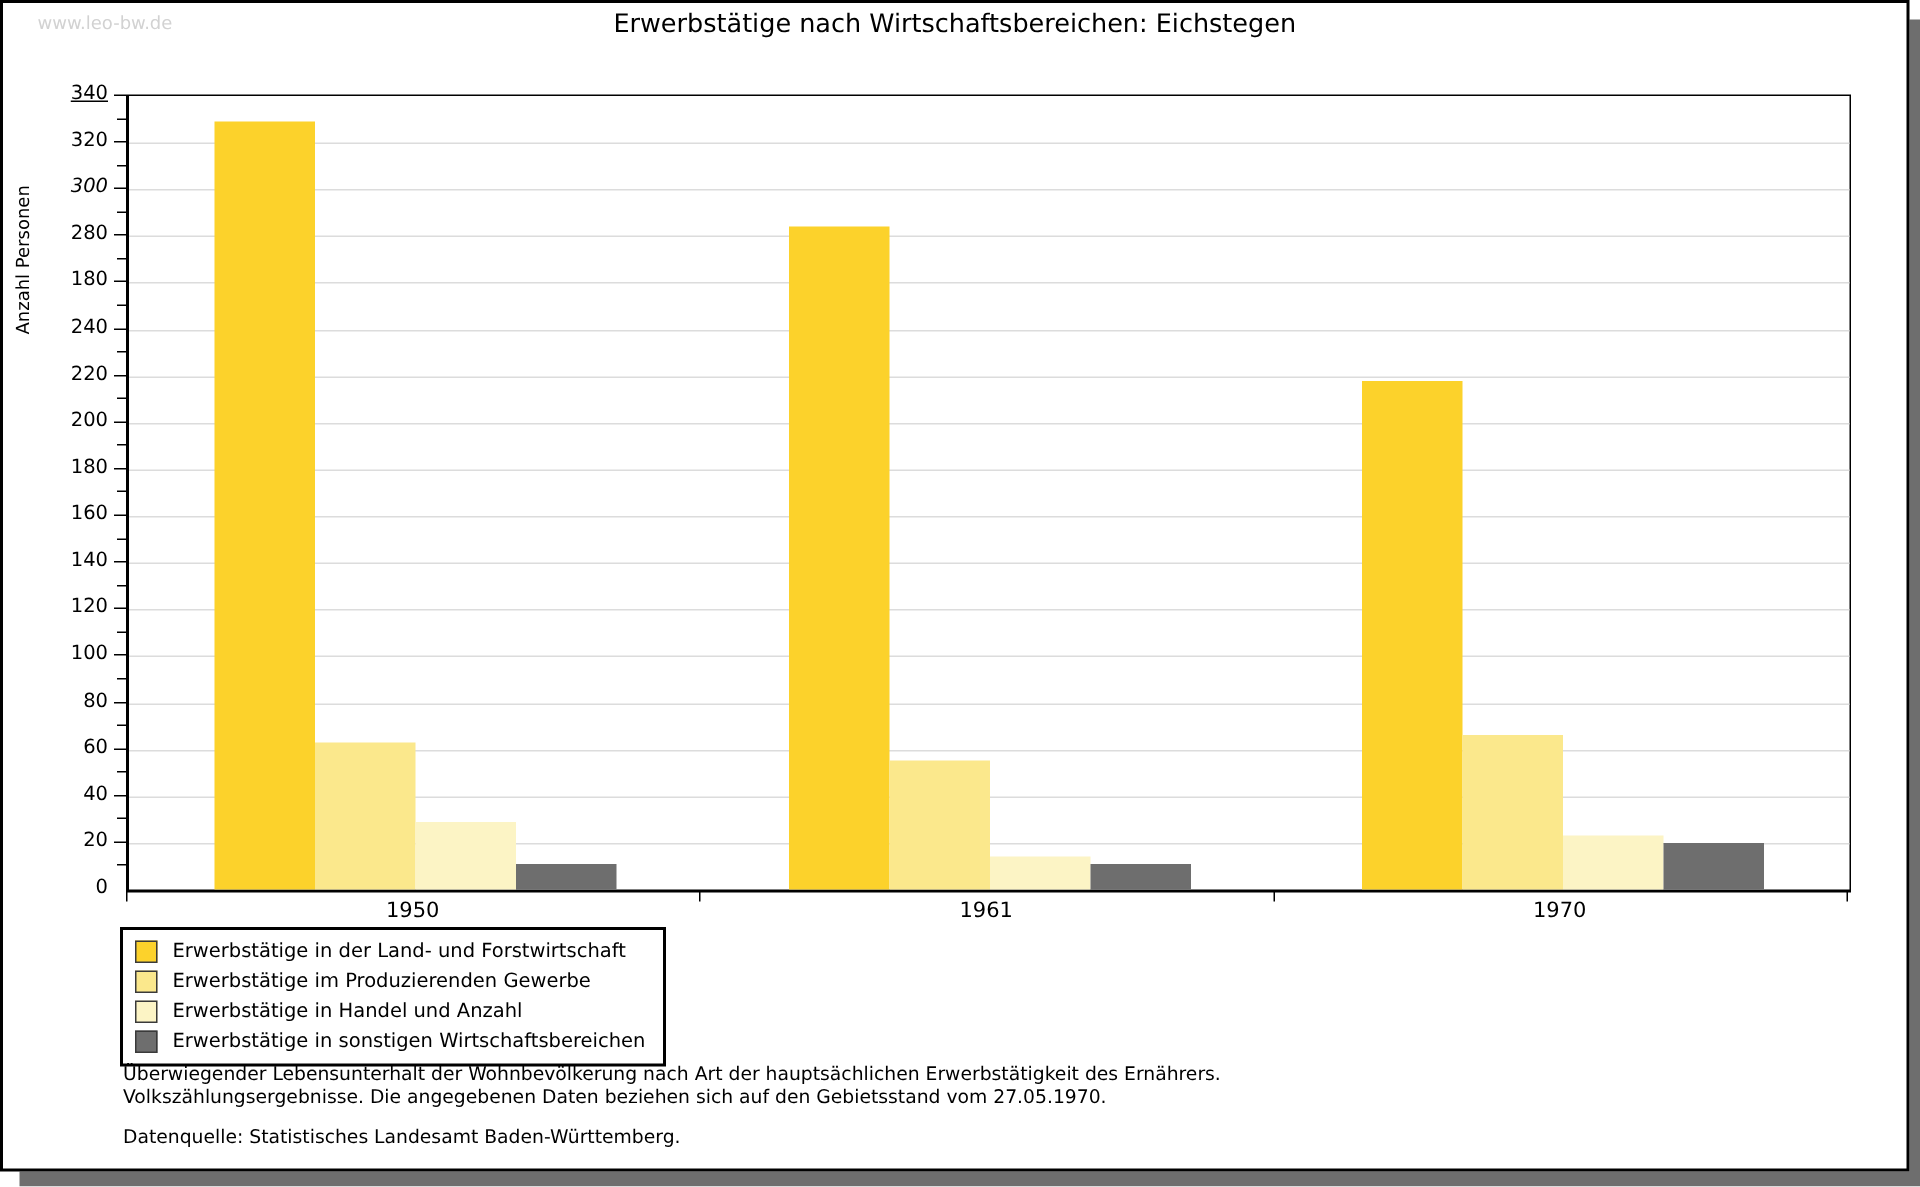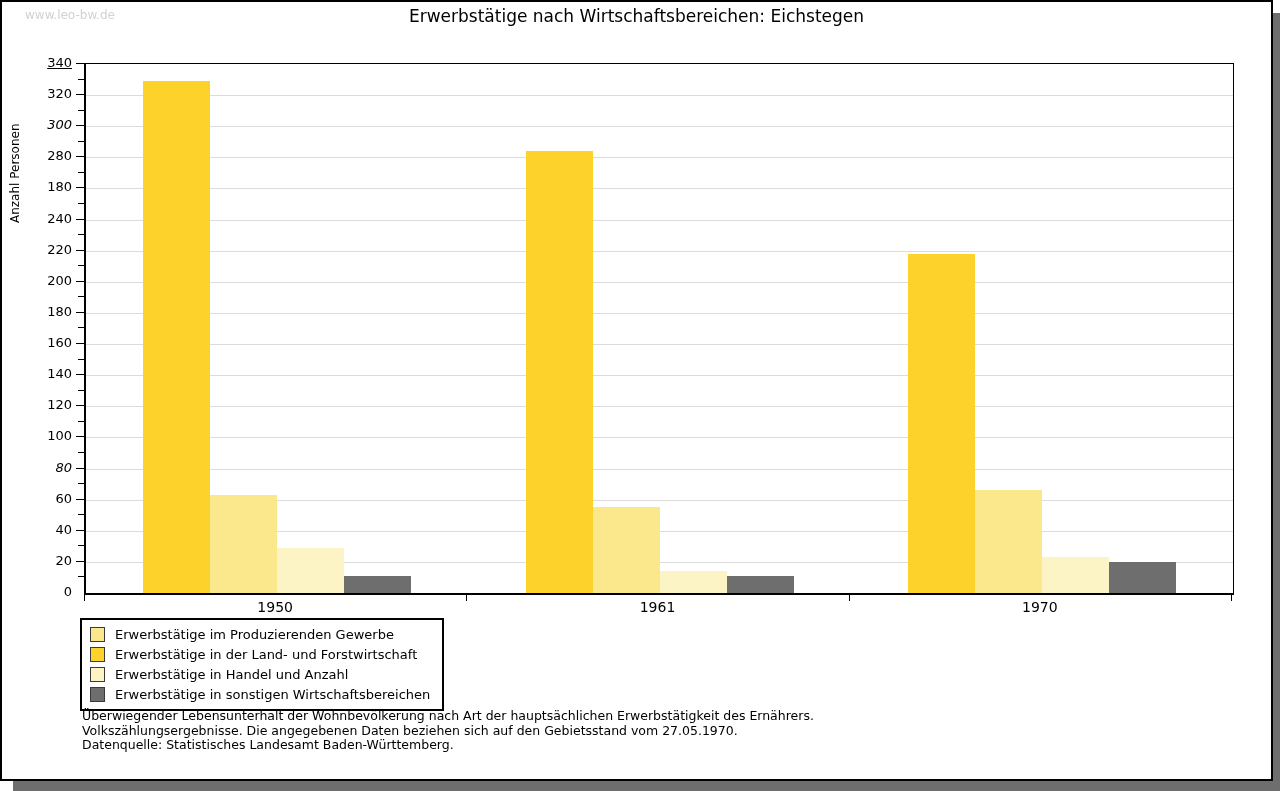--- a/index.html
+++ b/index.html
@@ -21,21 +21,21 @@
   .ylabel{position:absolute;left:6px;top:61px;height:160px;font-size:12px;
           writing-mode:vertical-rl;transform:rotate(180deg);white-space:nowrap;}
   
   .legend{position:absolute;left:78px;top:616px;border:2px solid #000;background:#fff;
           padding:4px 12px 5px 8px;display:inline-block;}
   .legend-row{display:flex;align-items:center;height:20px;}
   .swatch{width:13px;height:13px;border:1px solid #3a3a3a;margin-right:10px;flex:0 0 auto;}
   .legend-label{font-size:13px;white-space:nowrap;}
   
   .footer{position:absolute;left:80px;top:707px;font-size:12.5px;line-height:14.5px;}
-  .footer .source{margin-top:0;}
+  .footer .source{margin-top:13px;}
 </style>
 </head>
 <body>
 
 <div class="shadow"></div>
 
 <div class="frame">
   <span class="watermark">www.leo-bw.de</span>
   <div class="title">Erwerbstätige nach Wirtschaftsbereichen: Eichstegen</div>
 
@@ -73,21 +73,21 @@
       <div class="ytick" style="left: 76px; width: 6px; top: 139px;"></div>
       <div class="ytick" style="left: 74px; width: 8px; top: 123px;"></div>
       <div class="ytick" style="left: 76px; width: 6px; top: 108px;"></div>
       <div class="ytick" style="left: 74px; width: 8px; top: 92px;"></div>
       <div class="ytick" style="left: 76px; width: 6px; top: 77px;"></div>
       <div class="ytick" style="left: 74px; width: 8px; top: 61px;"></div>
       <div class="ylab" style="left: 10px; top: 582px;">0</div>
       <div class="ylab" style="left: 10px; top: 551px;">20</div>
       <div class="ylab" style="left: 10px; top: 520px;">40</div>
       <div class="ylab" style="left: 10px; top: 489px;">60</div>
-      <div class="ylab" style="left: 10px; top: 458px; font-style: italic;">80</div>
+      <div class="ylab" style="left: 10px; top: 458px;">80</div>
       <div class="ylab" style="left: 10px; top: 426px;">100</div>
       <div class="ylab" style="left: 10px; top: 395px;">120</div>
       <div class="ylab" style="left: 10px; top: 364px;">140</div>
       <div class="ylab" style="left: 10px; top: 333px;">160</div>
       <div class="ylab" style="left: 10px; top: 302px;">180</div>
       <div class="ylab" style="left: 10px; top: 271px;">200</div>
       <div class="ylab" style="left: 10px; top: 240px;">220</div>
       <div class="ylab" style="left: 10px; top: 209px;">240</div>
       <div class="ylab" style="left: 10px; top: 177px;">180</div>
       <div class="ylab" style="left: 10px; top: 146px;">280</div>
@@ -132,26 +132,26 @@
       <div class="xlab" style="left: 595.5px; top: 597px;">1961</div>
       <div class="xlab" style="left: 977.833px; top: 597px;">1970</div>
       <div class="xtick" style="left: 82px; top: 592px;"></div>
       <div class="xtick" style="left: 464px; top: 592px;"></div>
       <div class="xtick" style="left: 847px; top: 592px;"></div>
       <div class="xtick" style="left: 1229px; top: 592px;"></div>
     </div>
 
   <div class="legend" id="legend">
       <div class="legend-row">
+        <span class="swatch" style="background: rgb(252, 210, 43);"></span>
+        <span class="legend-label">Erwerbstätige in der Land- und Forstwirtschaft</span>
+      </div>
+      <div class="legend-row">
         <span class="swatch" style="background: rgb(251, 232, 140);"></span>
         <span class="legend-label">Erwerbstätige im Produzierenden Gewerbe</span>
-      </div>
-      <div class="legend-row">
-        <span class="swatch" style="background: rgb(252, 210, 43);"></span>
-        <span class="legend-label">Erwerbstätige in der Land- und Forstwirtschaft</span>
       </div>
       <div class="legend-row">
         <span class="swatch" style="background: rgb(252, 244, 197);"></span>
         <span class="legend-label">Erwerbstätige in Handel und Anzahl</span>
       </div>
       <div class="legend-row">
         <span class="swatch" style="background: rgb(110, 110, 110);"></span>
         <span class="legend-label">Erwerbstätige in sonstigen Wirtschaftsbereichen</span>
       </div>
     </div>

